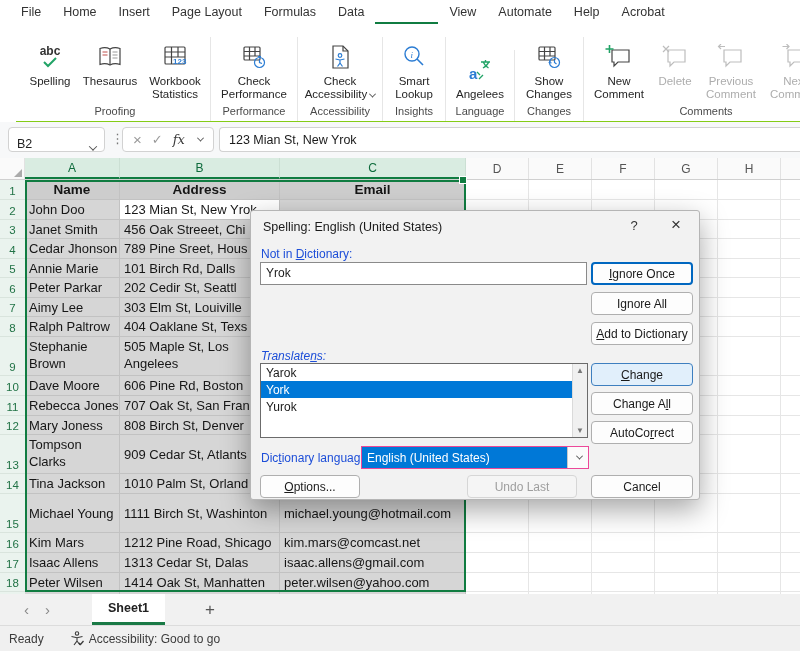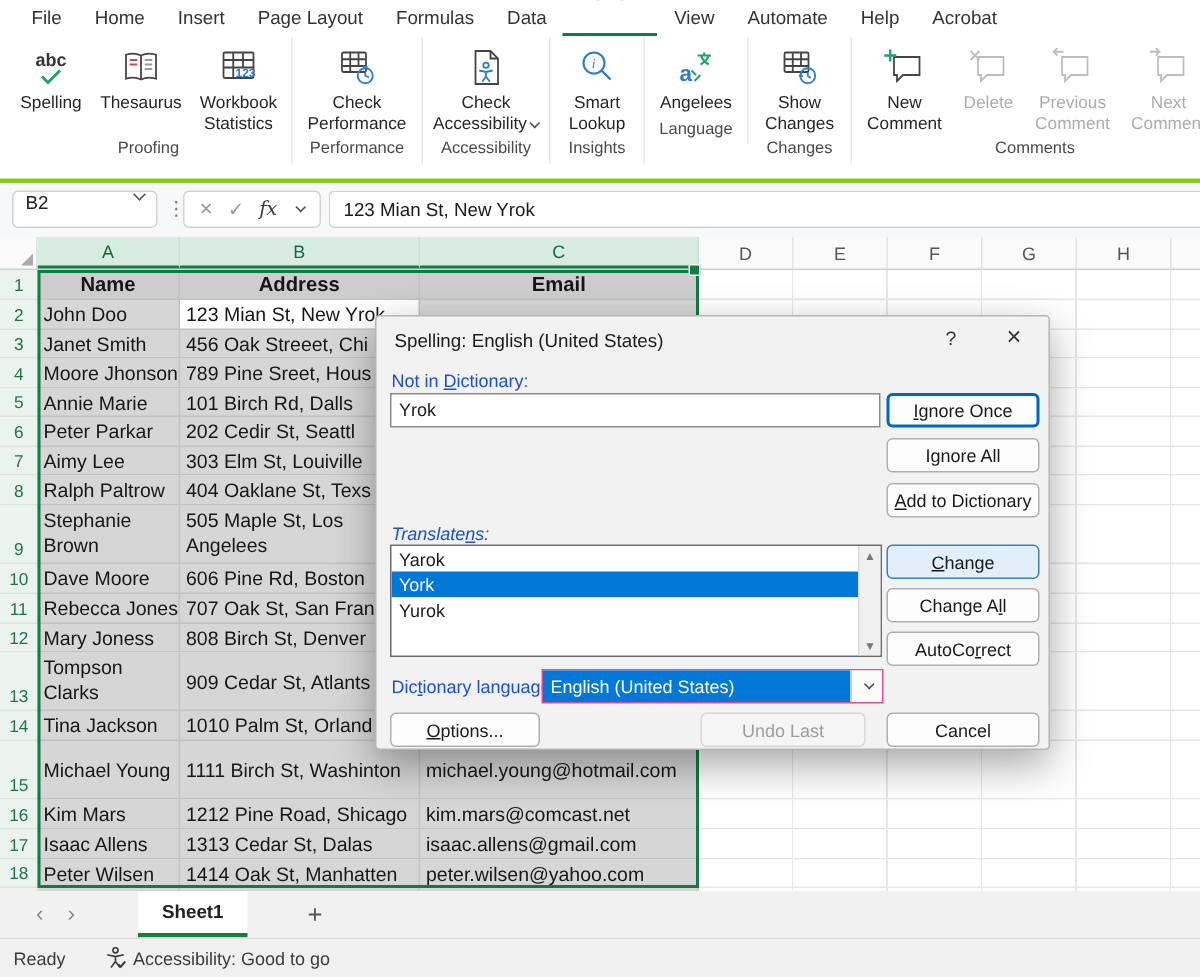--- a/index.html
+++ b/index.html
@@ -7,38 +7,38 @@
   body { font-family:"Liberation Sans", sans-serif; }
   #app { position:relative; width:800px; height:651px; background:#fff; overflow:hidden; color:#1a1a1a; }
 
   
   .tabs-bar { position:absolute; top:0; left:0; right:0; height:24px; background:#fff;
               display:flex; align-items:flex-end; padding-left:10px; font-size:12.5px; color:#333; }
   .tab { padding:4px 11px 5px; white-space:nowrap; }
   .tab.active { color:#1d4ed8; border-bottom:2.5px solid #107C41; padding-bottom:19px; }
 
   
-  .ribbon { position:absolute; top:24px; left:0; right:0; height:98px; background:#fff;
-            border-bottom:3px solid #84cc16; display:flex; align-items:flex-start; padding:1px 0 0 4px; }
+  .ribbon { position:absolute; top:24px; left:16px; right:0; height:98px; background:#fff;
+            border-bottom:1px solid #84cc16; display:flex; align-items:flex-end; padding:1px 0 0 4px; }
   .rgroup { display:flex; flex-direction:column; align-items:center; border-right:1px solid #E6E6E6; padding:0 2px; }
   .rgroup-buttons { display:flex; align-items:flex-start; flex:1; }
   .rbtn { display:flex; flex-direction:column; align-items:center; text-align:center;
           font-size:11.5px; line-height:1.18; padding:4px 2px 0; color:#262626; }
   .rbtn .icon { height:32px; display:flex; align-items:center; justify-content:center; margin-bottom:2px; }
   .rbtn.disabled { color:#ADADAD; }
   .rgroup-name { font-size:11px; color:#4a4a4a; padding:3px 6px 4px; white-space:nowrap; }
   .abc-txt { font-weight:bold; font-size:12px; color:#333; line-height:1; }
   .chev { display:inline-block; width:6px; height:6px; border-right:1.4px solid #555;
           border-bottom:1.4px solid #555; transform:rotate(45deg) translate(-1px,-1px); margin-left:3px; }
   .chev.sm { width:5px; height:5px; }
 
   
   .fbar { position:absolute; top:122px; left:0; right:0; height:36px; background:#F7F8F9; }
   .namebox { position:absolute; left:8px; top:5px; width:97px; height:25px; background:#fff;
-             border:1px solid #D2D2D2; border-radius:4px; display:flex; align-items:flex-start;
+             border:1px solid #D2D2D2; border-radius:4px; display:flex; align-items:flex-end;
              padding:0 8px; font-size:12.5px; color:#222; }
   .namebox .chev { margin-left:auto; }
   .fdots { position:absolute; left:111px; top:9px; font-size:13px; color:#777; }
   .fxbox { position:absolute; left:122px; top:5px; width:92px; height:25px; background:#fff;
            border:1px solid #D2D2D2; border-radius:4px; display:flex; align-items:center;
            justify-content:space-evenly; font-size:13px; color:#9a9a9a; }
   .fxbox .fx { font-family:"DejaVu Serif", serif; font-style:italic; color:#3b3b3b; }
   .formula-field { position:absolute; left:219px; top:5px; right:0; height:25px; background:#fff;
                    border:1px solid #D2D2D2; border-right:none; border-radius:4px 0 0 4px;
                    display:flex; align-items:center; padding:0 9px; font-size:12.5px; color:#1a1a1a; }
@@ -349,21 +349,21 @@
     </div>
     <div class="row h19">
       <div class="rn">3</div>
       <div class="cell cA">Janet Smith</div>
       <div class="cell cB">456 Oak Streeet, Chi</div>
       <div class="cell cC"></div>
       <div class="rest"></div>
     </div>
     <div class="row h20">
       <div class="rn">4</div>
-      <div class="cell cA">Moore Jhonson</div>
+      <div class="cell cA">Cedar Jhonson</div>
       <div class="cell cB">789 Pine Sreet, Hous</div>
       <div class="cell cC"></div>
       <div class="rest"></div>
     </div>
     <div class="row h19">
       <div class="rn">5</div>
       <div class="cell cA">Annie Marie</div>
       <div class="cell cB">101 Birch Rd, Dalls</div>
       <div class="cell cC"></div>
       <div class="rest"></div>

